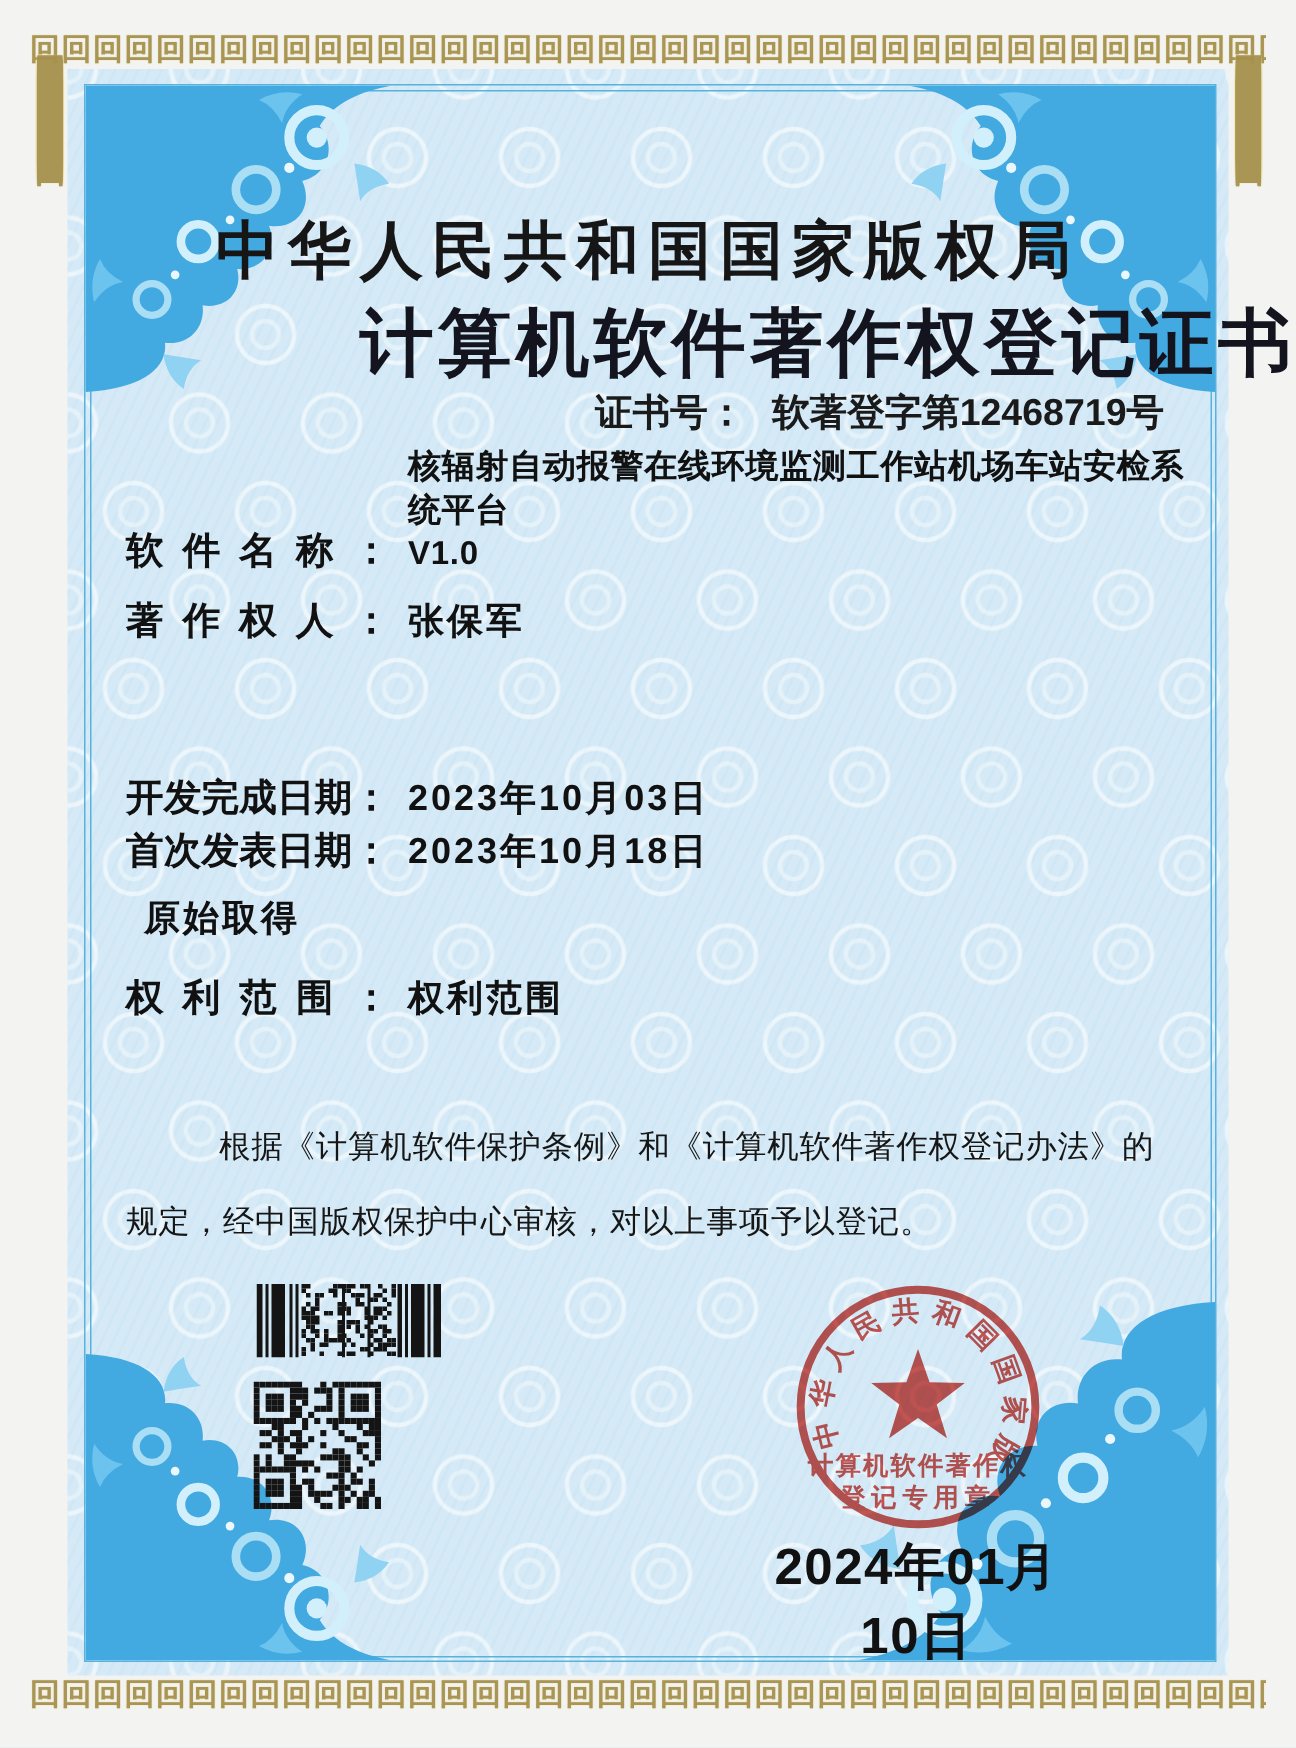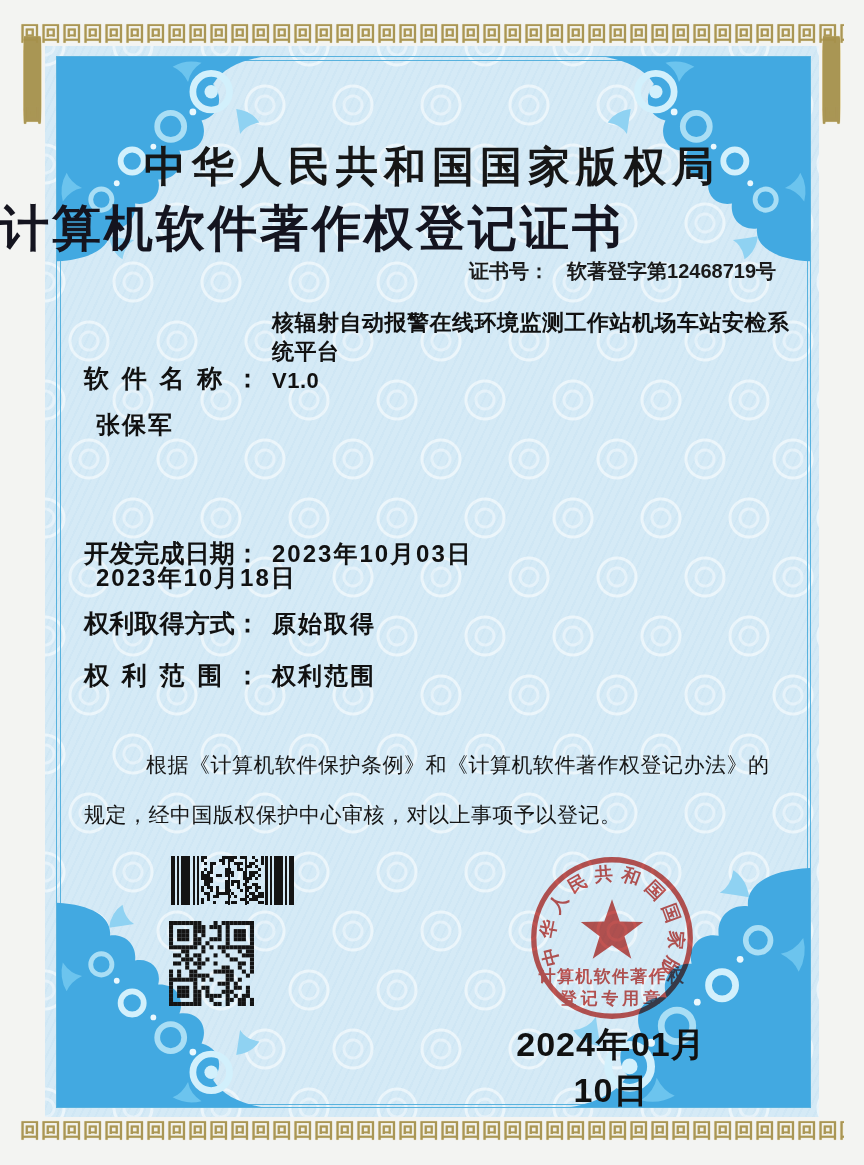--- a/index.html
+++ b/index.html
@@ -30,32 +30,32 @@
   .fl{position:absolute;width:212px;height:212px;}
   .fl svg{width:100%;height:100%;display:block;}
   .fl-tl{left:57px;top:57px;}
   .fl-tr{right:54px;top:57px;transform:scaleX(-1);}
   .fl-bl{left:57px;bottom:58px;transform:scaleY(-1);}
   .fl-br{right:54px;bottom:58px;width:248px;height:248px;transform:scale(-1,-1);}
   
   .authority{position:absolute;top:139px;left:0;right:0;text-align:center;
              font-size:42px;font-weight:700;color:#161616;letter-spacing:6px;
              font-family:"Liberation Serif","DejaVu Serif",serif;}
-  .cert-title{position:absolute;top:196px;left:0;right:0;text-align:left;
+  .cert-title{position:absolute;top:196px;left:0;right:0;text-align:right;
               font-size:49px;font-weight:700;color:#14141f;letter-spacing:3px;
               font-family:"Liberation Serif","DejaVu Serif",serif;}
-  .cert-no{position:absolute;top:258px;right:88px;font-size:20px;font-weight:700;color:#1a1a1a;}
+  .cert-no{position:absolute;top:258px;right:88px;font-size:25px;font-weight:700;color:#1a1a1a;}
   .cert-no .gap{display:inline-block;width:18px;}
   
   .field-row{position:absolute;left:84px;display:flex;align-items:flex-end;}
   .f-label{width:176px;font-size:25px;font-weight:700;color:#111;flex:none;
            text-align:justify;text-align-last:justify;}
-  .f-value{margin-left:12px;font-size:24px;font-weight:700;color:#111;letter-spacing:2px;margin-top:12px;}
+  .f-value{margin-left:12px;font-size:24px;font-weight:700;color:#111;letter-spacing:2px;}
   .f-value.multiline{white-space:pre-line;font-size:22px;letter-spacing:.5px;line-height:29px;width:525px;}
-  .r1{top:296px}.r2{top:397px}.r3{top:526px}.r4{top:550px}.r5{top:596px}.r6{top:648px}.r7{top:697px}
+  .r1{top:296px}.r2{top:397px}.r3{top:515px}.r4{top:550px}.r5{top:596px}.r6{top:648px}.r7{top:697px}
   
   .statement{position:absolute;left:84px;top:740px;width:716px;font-size:21px;font-weight:400;
              color:#161616;line-height:50px;text-indent:62px;white-space:pre-line;letter-spacing:.5px;}
   
   .barcode{position:absolute;left:171px;top:856px;width:125px;height:49px;}
   .qr{position:absolute;left:169px;top:921px;width:85px;height:85px;}
   
   .seal{position:absolute;left:523px;top:853px;width:178px;height:170px;
         mix-blend-mode:multiply;opacity:.93;}
   .date{position:absolute;left:500px;top:1022px;width:222px;text-align:center;
@@ -121,31 +121,32 @@
 
   <div class="cert-no"><span>证书号：</span><span class="gap"></span><span>软著登字第12468719号</span></div>
 
   <div class="field-row r1">
     <div class="f-label">软件名称：</div>
     <div class="f-value multiline">核辐射自动报警在线环境监测工作站机场车站安检系
 统平台
 V1.0</div>
   </div>
   <div class="field-row r2">
+    <div class="f-label">著作权人：</div>
     <div class="f-value">张保军</div>
   </div>
   <div class="field-row r3">
     <div class="f-label">开发完成日期：</div>
     <div class="f-value">2023年10月03日</div>
   </div>
   <div class="field-row r4">
+    <div class="f-label">首次发表日期：</div>
     <div class="f-value">2023年10月18日</div>
   </div>
   <div class="field-row r5">
-    <div class="f-label">权利取得方式：</div>
     <div class="f-value">原始取得</div>
   </div>
   <div class="field-row r6">
     <div class="f-label">权利范围：</div>
     <div class="f-value">权利范围</div>
   </div>
 
   <div class="statement">根据《计算机软件保护条例》和《计算机软件著作权登记办法》的
 规定，经中国版权保护中心审核，对以上事项予以登记。</div>
 

